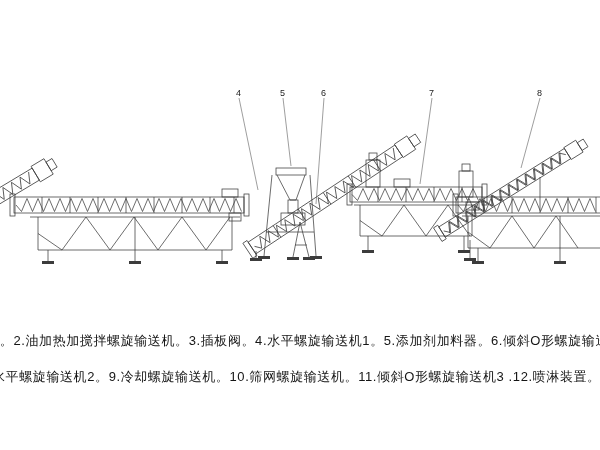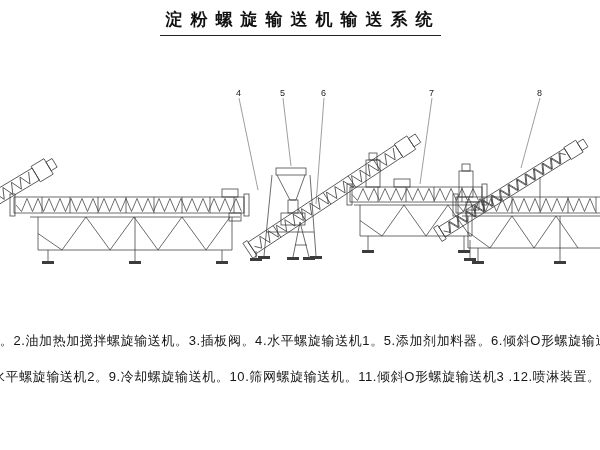--- a/index.html
+++ b/index.html
@@ -12,23 +12,20 @@
   .cap{position:absolute;white-space:nowrap;font-size:13px;color:#151515;letter-spacing:0.6px;}
   .cap1{left:-8px;top:332px;}
   .cap2{left:-8px;top:368px;}
   .pad{fill:#3c3c3c;stroke:none;}
 </style>
 </head>
 <body>
 
 <div class="sheet">
 
-  <div class="title-wrap">
-    <span>淀粉螺旋输送机输送系统</span>
-  </div>
 
   <svg class="diagram" width="600" height="450" viewBox="0 0 600 450" stroke="#3c3c3c" fill="none" stroke-width="0.75">
 
     <g transform="translate(-14,204) rotate(-31)">
       <rect x="0" y="-7" width="58" height="14"></rect>
       <path d="M3 0 L8.0 5.5 L13.0 -5.5 L18.0 5.5 L23.0 -5.5 L28.0 5.5 L33.0 -5.5 L38.0 5.5 L43.0 -5.5 L48.0 5.5 L53.0 -5.5"></path>
       <rect x="58" y="-9" width="15" height="18"></rect>
       <rect x="73" y="-5" width="7" height="10"></rect>
     </g>
 

